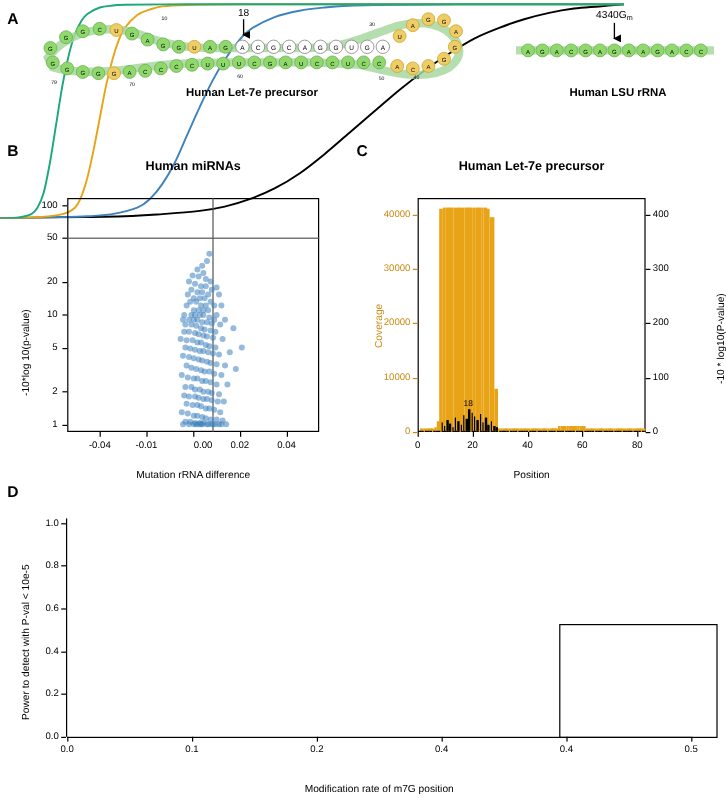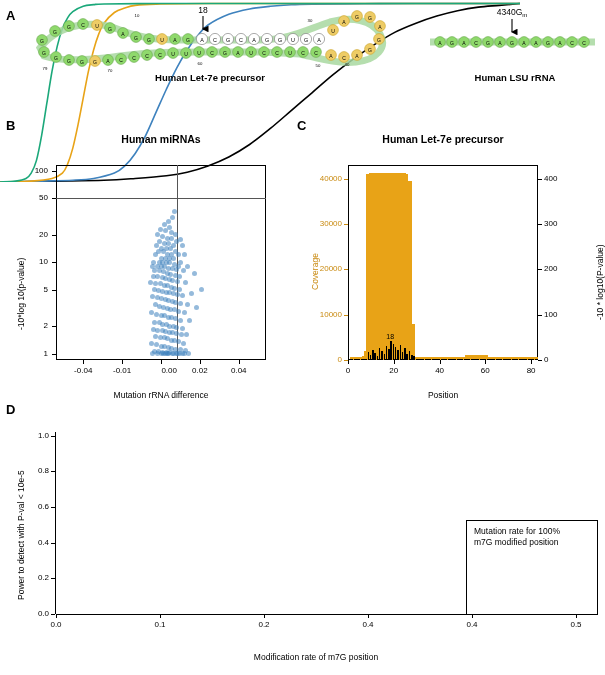--- a/index.html
+++ b/index.html
@@ -672,24 +672,20 @@
       <path d="M0.00,182.00 C6.93,181.85 29.47,181.41 41.60,181.11 C53.73,180.81 64.13,180.66 72.80,180.22 C81.47,179.77 86.67,179.62 93.60,178.43 C100.53,177.24 109.20,175.16 114.40,173.08 C119.60,171.00 121.33,169.21 124.80,165.94 C128.27,162.67 131.73,158.51 135.20,153.45 C138.67,148.40 142.13,142.45 145.60,135.61 C149.07,128.77 152.53,120.14 156.00,112.41 C159.47,104.68 162.93,96.65 166.40,89.22 C169.87,81.78 173.33,74.35 176.80,67.80 C180.27,61.26 183.73,55.31 187.20,49.96 C190.67,44.61 194.13,39.85 197.60,35.69 C201.07,31.52 202.80,28.55 208.00,24.98 C213.20,21.41 221.87,16.95 228.80,14.27 C235.73,11.60 242.67,10.26 249.60,8.92 C256.53,7.58 263.47,6.93 270.40,6.25 C277.33,5.56 284.27,5.14 291.20,4.82 C298.13,4.49 299.87,4.46 312.00,4.28 C324.13,4.10 346.67,3.87 364.00,3.75 C381.33,3.63 390.00,3.60 416.00,3.57 C442.00,3.54 502.67,3.57 520.00,3.57" fill="none" stroke="#3E82BE" stroke-width="1.6"></path>
       <path d="M0.00,182.00 C5.20,181.85 22.53,181.70 31.20,181.11 C39.87,180.51 46.80,179.77 52.00,178.43 C57.20,177.09 59.80,175.46 62.40,173.08 C65.00,170.70 65.87,168.32 67.60,164.16 C69.33,159.99 71.07,154.64 72.80,148.10 C74.53,141.56 76.27,133.23 78.00,124.90 C79.73,116.58 81.47,107.06 83.20,98.14 C84.93,89.22 86.67,79.40 88.40,71.37 C90.13,63.34 91.87,56.21 93.60,49.96 C95.33,43.72 97.07,38.36 98.80,33.90 C100.53,29.44 101.40,26.76 104.00,23.20 C106.60,19.63 110.93,15.02 114.40,12.49 C117.87,9.96 121.33,9.22 124.80,8.03 C128.27,6.84 130.00,6.01 135.20,5.35 C140.40,4.70 143.87,4.40 156.00,4.10 C168.13,3.81 182.00,3.66 208.00,3.57 C234.00,3.48 277.33,3.57 312.00,3.57 C346.67,3.57 381.33,3.57 416.00,3.57 C450.67,3.57 502.67,3.57 520.00,3.57" fill="none" stroke="#E8A317" stroke-width="1.6"></path>
       <path d="M0.00,182.00 C2.60,181.85 11.27,181.70 15.60,181.11 C19.93,180.51 23.40,179.77 26.00,178.43 C28.60,177.09 29.47,176.05 31.20,173.08 C32.93,170.10 34.67,166.83 36.40,160.59 C38.13,154.34 39.87,145.12 41.60,135.61 C43.33,126.09 45.07,114.20 46.80,103.49 C48.53,92.78 50.27,80.89 52.00,71.37 C53.73,61.86 55.47,53.53 57.20,46.39 C58.93,39.25 60.67,33.31 62.40,28.55 C64.13,23.79 65.87,20.67 67.60,17.84 C69.33,15.02 70.20,13.53 72.80,11.60 C75.40,9.67 79.73,7.40 83.20,6.25 C86.67,5.09 90.13,5.03 93.60,4.64 C97.07,4.25 93.60,4.10 104.00,3.93 C114.40,3.75 138.67,3.63 156.00,3.57 C173.33,3.51 182.00,3.57 208.00,3.57 C234.00,3.57 277.33,3.57 312.00,3.57 C346.67,3.57 381.33,3.57 416.00,3.57 C450.67,3.57 502.67,3.57 520.00,3.57" fill="none" stroke="#1BA87A" stroke-width="1.6"></path>
     </svg>
   </div>
 
 <div class="axis-label" style="left:56px; top:652px; width:520px;">Modification rate of m7G position</div>
 <div class="rot-label" style="left:16px; top:600px; transform: rotate(-90deg);">Power to detect with P-val &lt; 10e-5</div>
 
 <div class="legend-box" id="panelD-legend" style="left:466px; top:520px; width:132px; height:95px;">
-  <div class="legend-title">
-    <div>Mutation rate for 100%</div>
-    <div>m7G modified position</div>
-  </div>
 </div>
 
 <div class="axis-line" style="left: 83.2222px; top: 360px; width: 1px; height: 4px;"></div>
 <div class="tick-label" style="left: 67.2222px; top: 366px; width: 32px; text-align: center;">-0.04</div>
 <div class="axis-line" style="left: 122.111px; top: 360px; width: 1px; height: 4px;"></div>
 <div class="tick-label" style="left: 106.111px; top: 366px; width: 32px; text-align: center;">-0.01</div>
 <div class="axis-line" style="left: 161px; top: 360px; width: 1px; height: 4px;"></div>
 <div class="tick-label" style="left: 145px; top: 366px; width: 32px; text-align: right;">0.00</div>
 <div class="axis-line" style="left: 199.889px; top: 360px; width: 1px; height: 4px;"></div>
 <div class="tick-label" style="left: 183.889px; top: 366px; width: 32px; text-align: center;">0.02</div>

